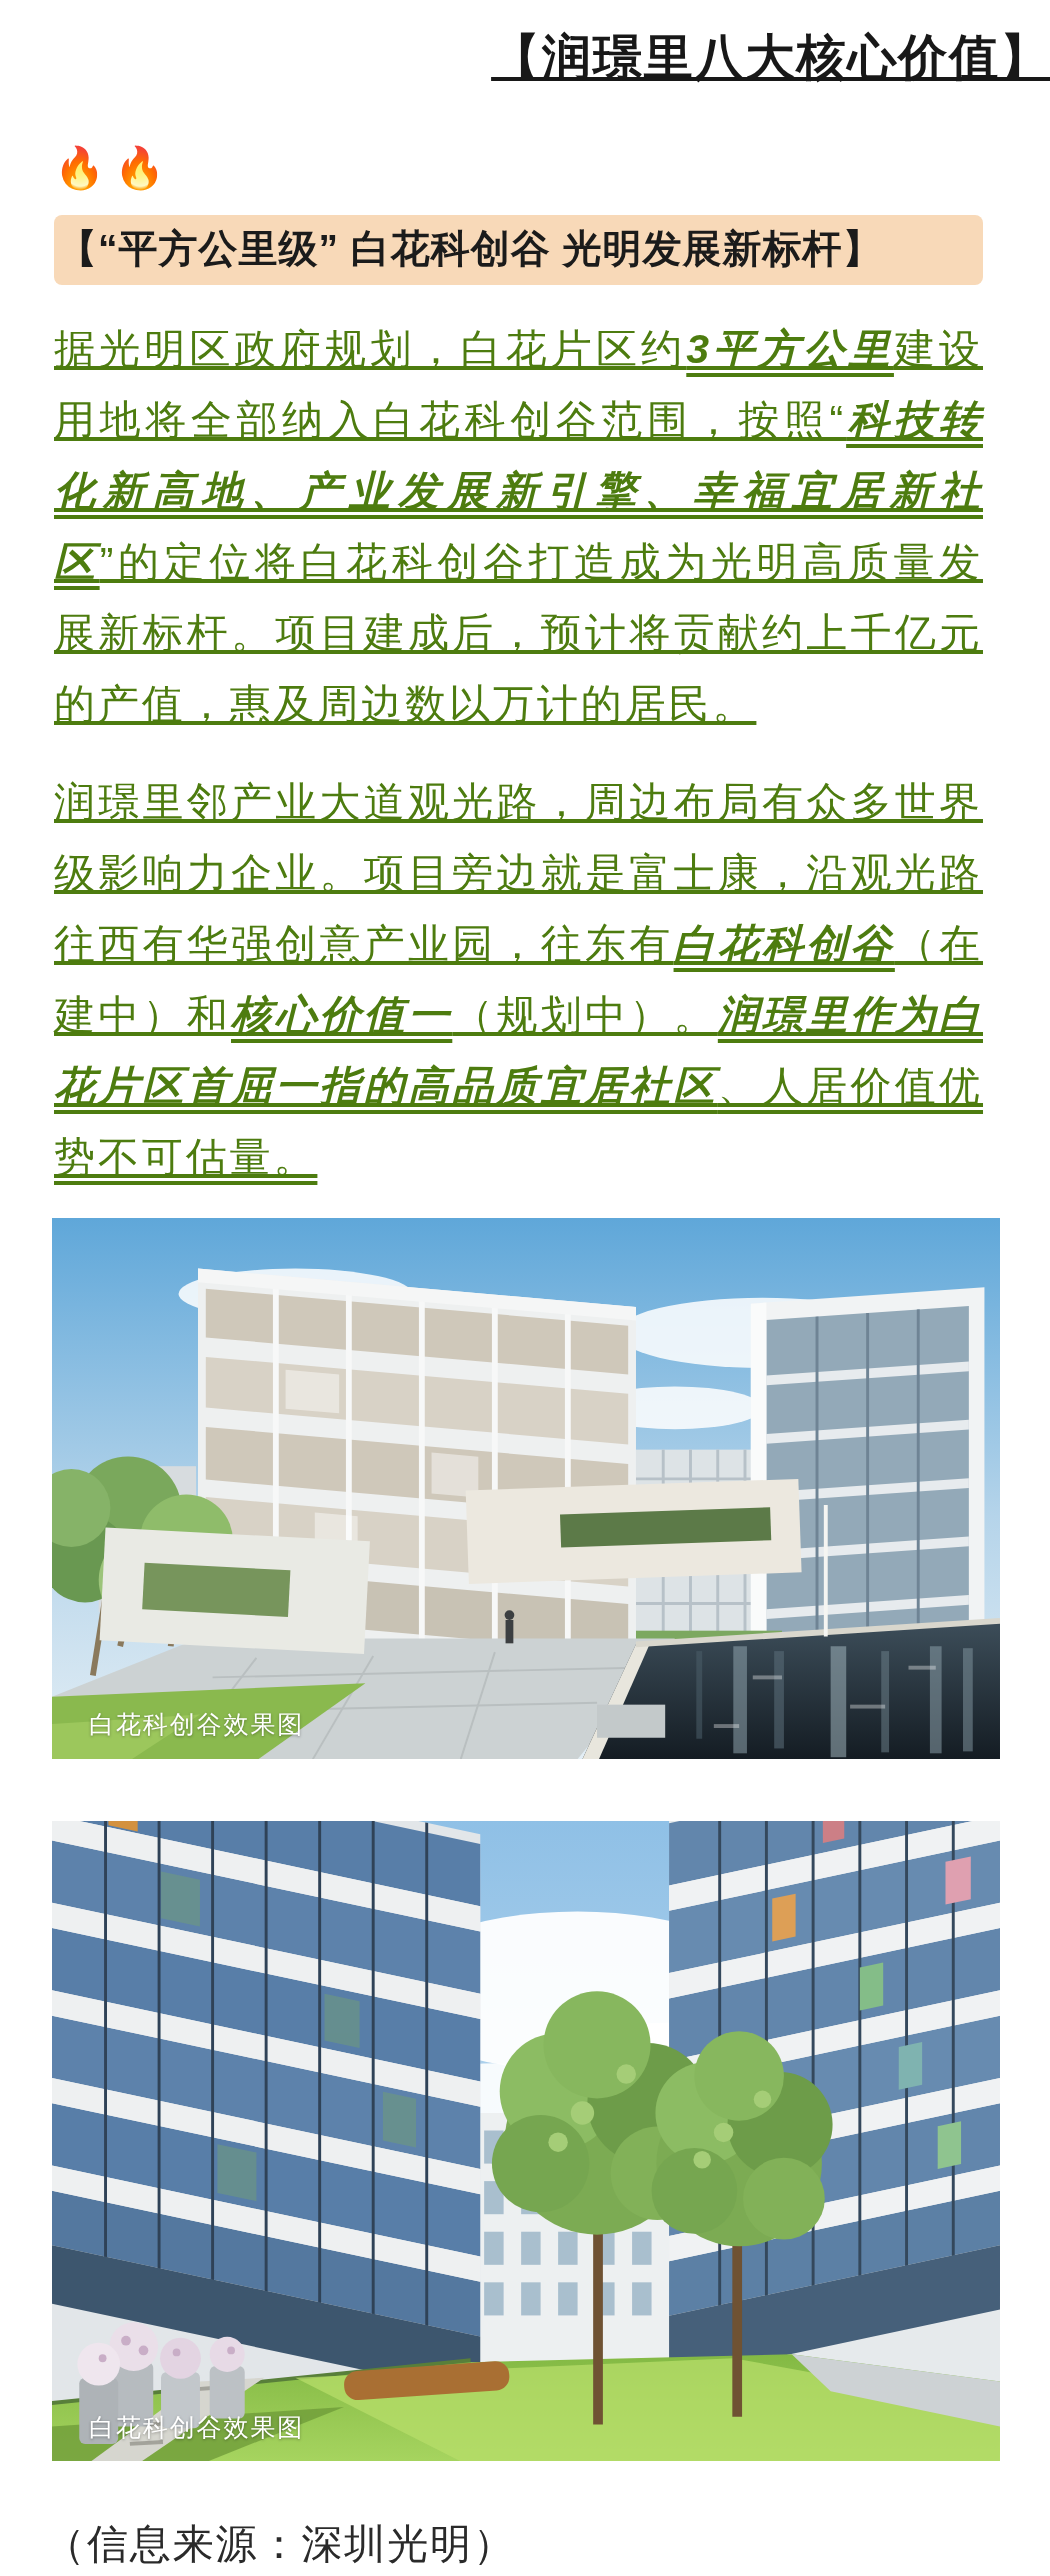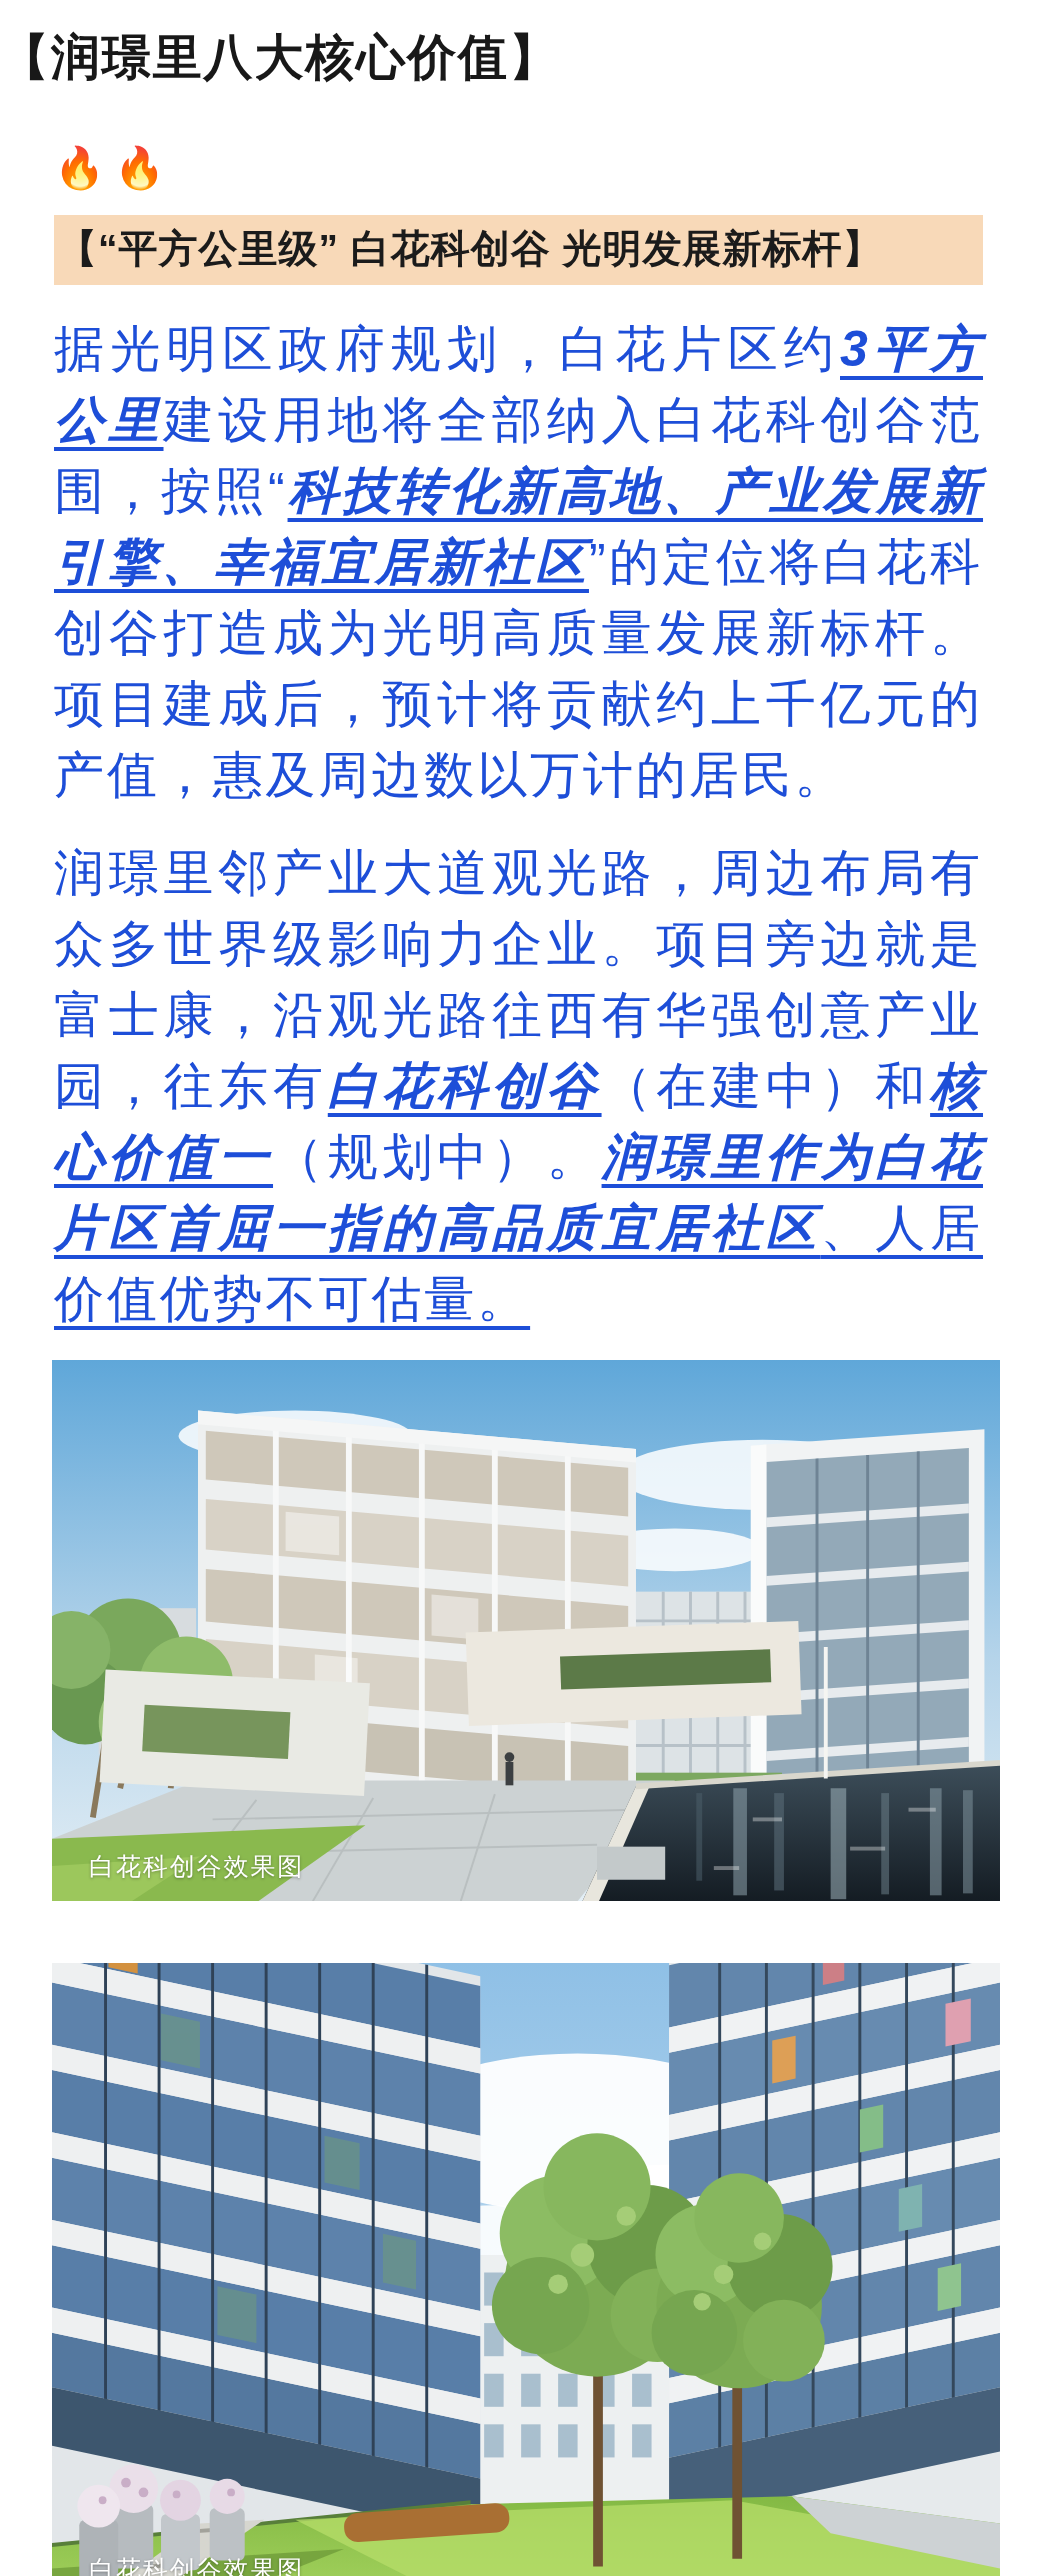--- a/index.html
+++ b/index.html
@@ -6,55 +6,58 @@
   html, body { background: #ffffff; }
   body {
     width: 1051px;
     min-height: 2576px;
     font-family: "Liberation Sans", "DejaVu Sans", sans-serif;
     color: #1c1c1c;
     overflow: hidden;
   }
   .page-title {
     margin-top: 25px;
-    text-align: left;
+    text-align: right;
     font-size: 49px;
     font-weight: 900;
     letter-spacing: 1.9px;
     color: #181818;
+    text-decoration: underline;
   }
   .section-row {
     margin: 53px 68px 0 54px;
     font-size: 43px;
     font-weight: 800;
     color: #1b1b1b;
     display: flex;
     align-items: center;
     gap: 9.7px;
   }
   .fire { font-size: 41px; font-weight: 400; }
   .highlight-heading {
     margin: 23px 68px 0 54px;
     background: #f8d9b8;
     padding: 6.8px 3.9px 8.8px 3.9px;
     font-size: 39px;
     font-weight: 800;
     letter-spacing: 1px;
     color: #1b1b1b;
     white-space: nowrap;
+    border-radius: 8px;
   }
   .para {
     margin: 29px 68px 0 54px;
-    font-size: 50px;
+    font-size: 41px;
     font-weight: 500;
     line-height: 71px;
     letter-spacing: 2.9px;
     text-align: justify;
     text-justify: inter-character;
-    color: #1d4ed8;
+    color: #4d7c0f;
+    text-decoration: underline;
   }
   .para + .para { margin-top: 27px; }
   .em-u {
     font-weight: 900;
     font-style: italic;
     text-decoration: underline;
     text-decoration-thickness: 3.9px;
     text-underline-offset: 9.7px;
   }
   .u {

